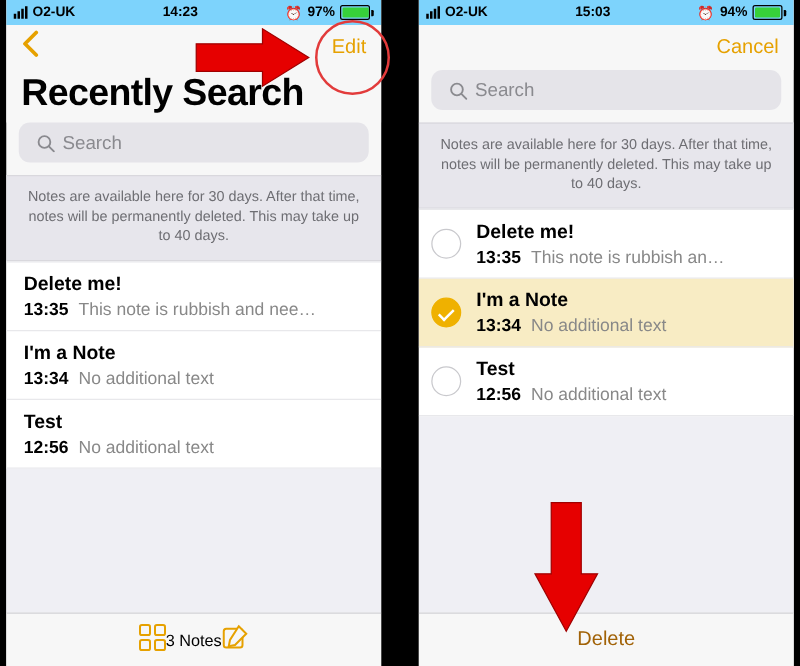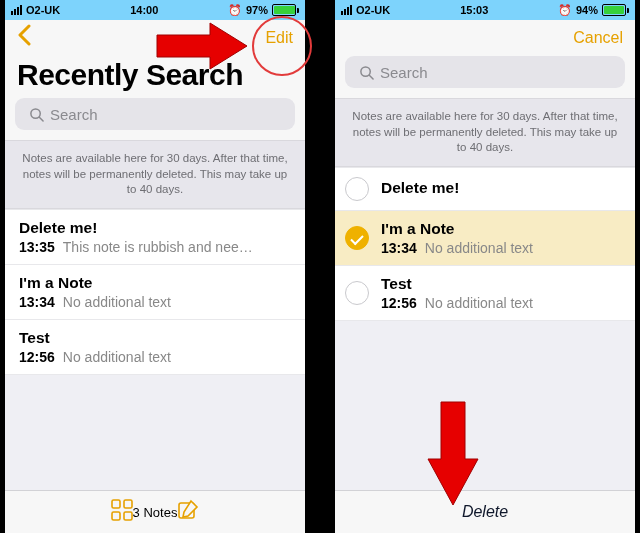--- a/index.html
+++ b/index.html
@@ -65,21 +65,21 @@
   <div class="status">
     <div class="s-left">
       <span class="sigbars">
               <span></span>
               <span></span>
               <span></span>
               <span></span>
             </span>
       <span>O2-UK</span>
     </div>
-    <div>14:00</div>
+    <div>14:23</div>
     <div class="s-right">
       <span class="alarm">⏰</span>
       <span>97%</span>
       <span class="battery">
         <span class="bat-body">
                 <span class="bat-fill" style="width:95%"></span>
               </span>
               <span class="bat-cap"></span>
       </span>
     </div>
@@ -188,20 +188,21 @@
     <span>Search</span>
   </div>
 
   <div class="info">Notes are available here for 30 days. After that time, notes will be permanently deleted. This may take up to 40 days.</div>
 
   <div class="notes-block">
     <div class="note selectable">
       <span class="radio"></span>
       <div class="txt">
         <div class="title">Delete me!</div>
+        <div class="sub"><span class="time">13:35</span><span>This note is rubbish an…</span></div>
       </div>
     </div>
     <div class="note selectable highlight">
       <span class="radio checked"></span>
       <div class="txt">
         <div class="title">I'm a Note</div>
         <div class="sub"><span class="time">13:34</span><span>No additional text</span></div>
       </div>
     </div>
     <div class="note selectable">
@@ -209,21 +210,21 @@
       <div class="txt">
         <div class="title">Test</div>
         <div class="sub"><span class="time">12:56</span><span>No additional text</span></div>
       </div>
     </div>
   </div>
 
   <div class="rest"></div>
 
   <div class="toolbar">
-    <span style="color:#0f172a;font-style:italic;">Delete</span>
+    <span style="color:#a16207;">Delete</span>
   </div>
  </div>
 </div>
 
 <div class="circle-anno" style="left:252px;top:16px;"></div>
 
 <div class="arrow-anno" style="left:152px;top:20px;">
   <svg width="100" height="52">
         <path d="M5 15 L58 15 L58 3 L95 26 L58 49 L58 37 L5 37 Z" fill="#e60000" stroke="#a00000" stroke-width="1"></path>
       </svg>

